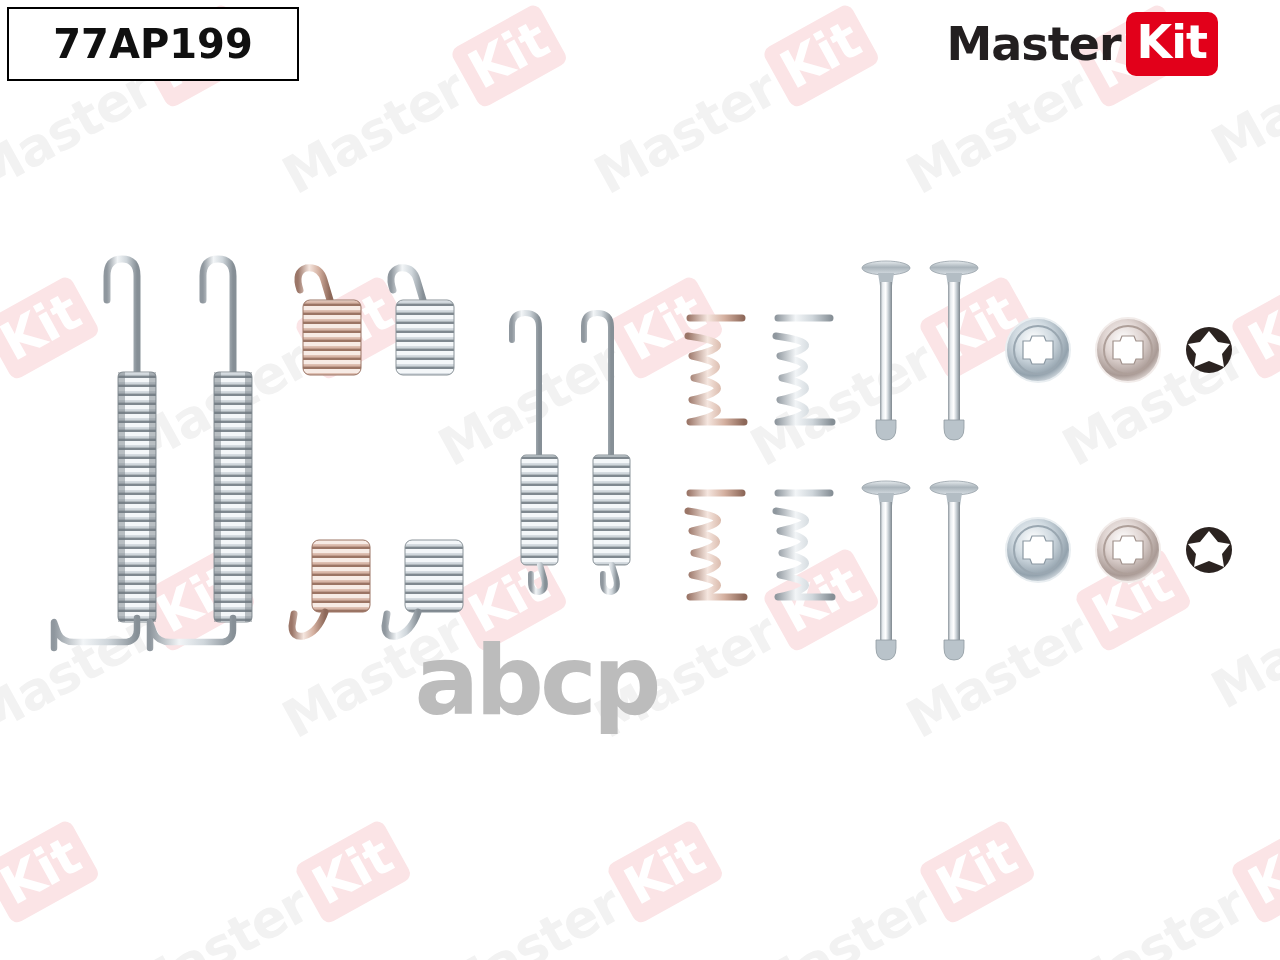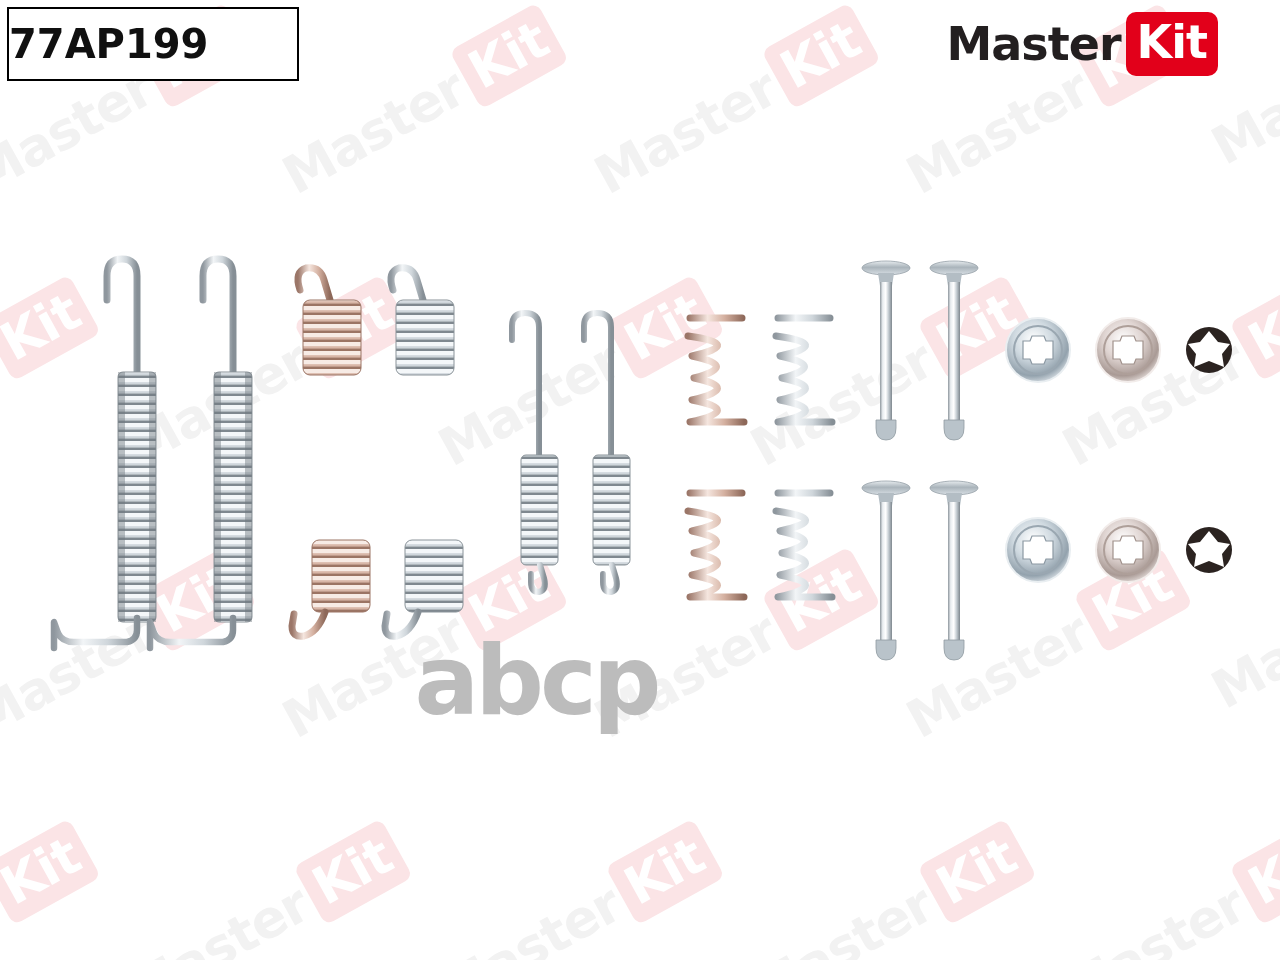--- a/index.html
+++ b/index.html
@@ -63,20 +63,21 @@
     position: absolute;
     left: 7px;
     top: 7px;
     width: 288px;
     height: 70px;
     border: 2px solid #000000;
     background: #ffffff;
     z-index: 5;
     display: flex;
     align-items: center;
+    justify-content: center;
   }
   #part-label-text {
     font-family: "DejaVu Sans", sans-serif;
     font-size: 40px;
     font-weight: bold;
     color: #101010;
     letter-spacing: 0px;
   }
 
   

